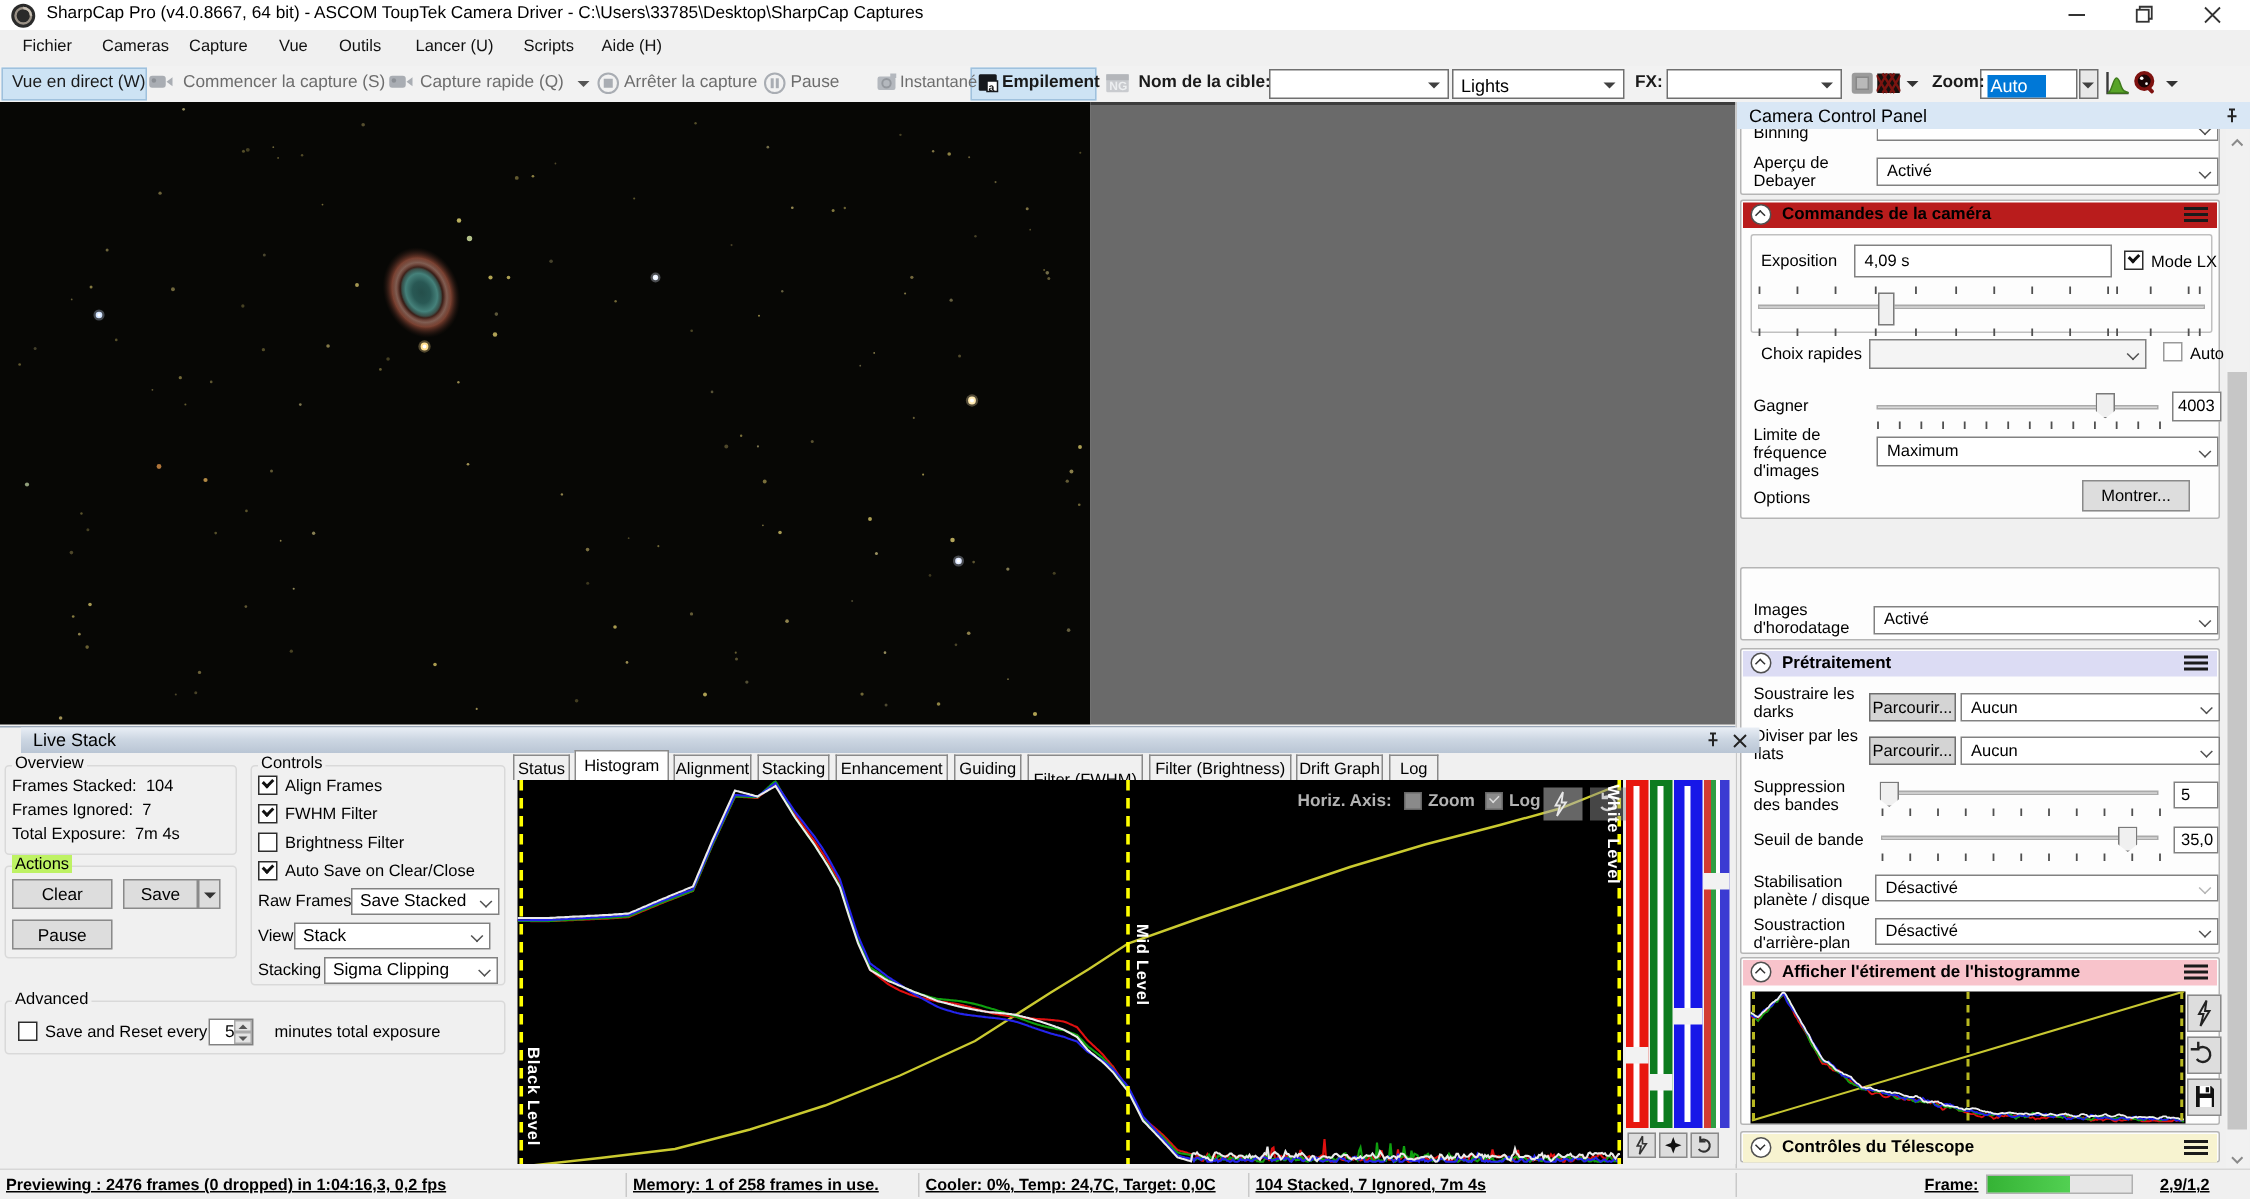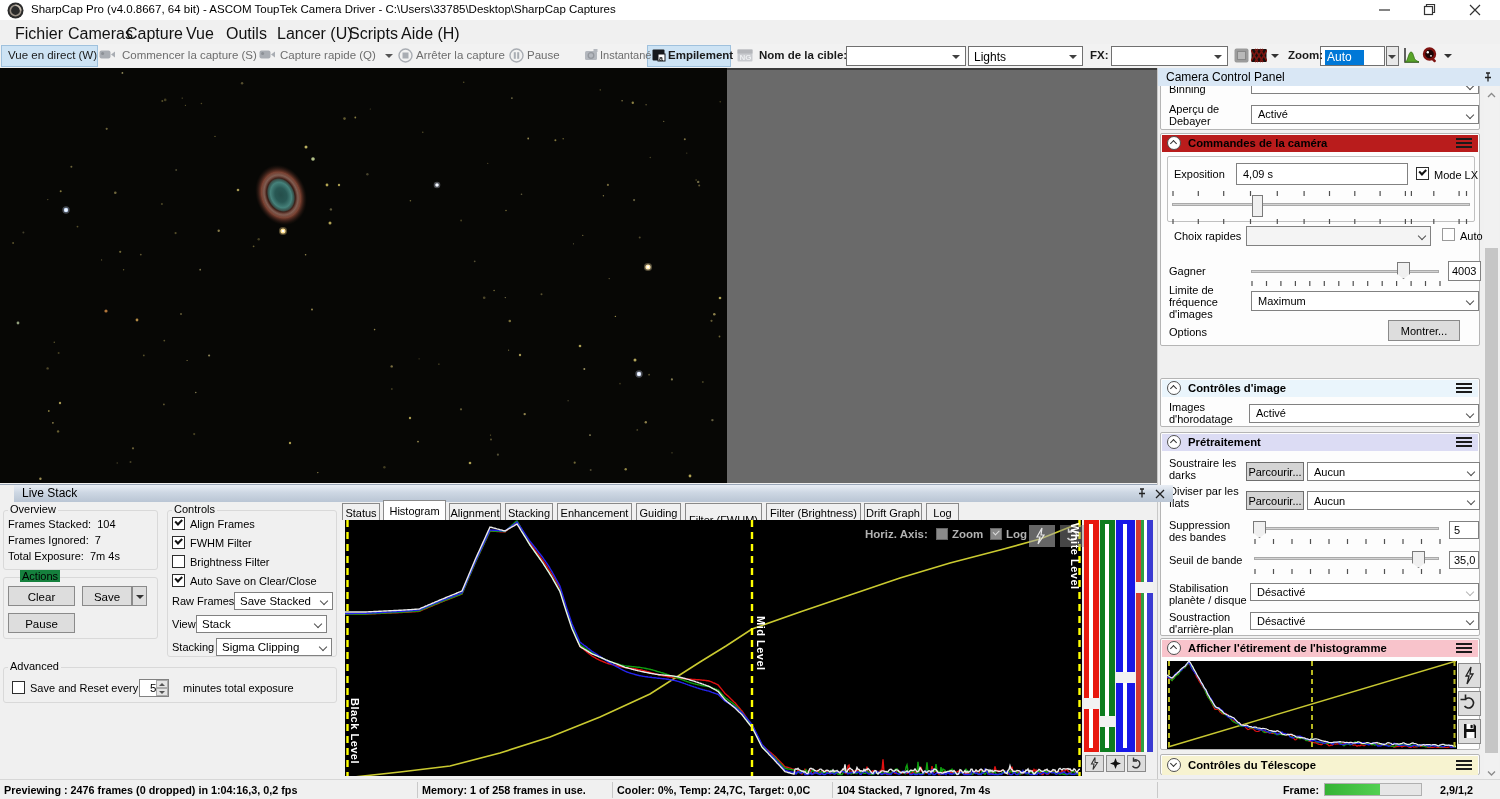--- a/index.html
+++ b/index.html
@@ -6,21 +6,21 @@
 html,body { width:1500px; height:799px; overflow:hidden; font-family:"Liberation Sans", sans-serif; background:#f0f0f0; }
 .abs { position:absolute; }
 #root { position:relative; width:1500px; height:799px; background:#f0f0f0; }
 
 
 #titlebar { left:0; top:0; width:1500px; height:20px; background:#ffffff; }
 #titletext { left:31px; top:3px; font-size:11.5px; color:#000; }
 
 
 #menubar { left:0; top:20px; width:1500px; height:24px; background:#f0f0f0; }
-.menuitem { top:5px; font-size:16px; font-weight:500; color:#111; }
+.menuitem { top:5px; font-size:11px; font-weight:500; color:#111; }
 
 
 #toolbar { left:0; top:44px; width:1500px; height:24px; background:#f2f2f2; }
 .tbtext { top:5px; font-size:11.5px; color:#6d6d6d; white-space:nowrap; }
 .tbdark { color:#1a1a1a; }
 .tbhl { background:#cde3f4; border:1px solid #9fc1dd; }
 .combo { background:#fff; border:1px solid #707070; height:20px; font-size:12px; }
 .combo .arr { position:absolute; right:5px; top:8px; width:0; height:0; border-left:4px solid transparent; border-right:4px solid transparent; border-top:4px solid #404040; }
 
 
@@ -60,21 +60,21 @@
 .tab { position:absolute; top:1px; height:17px; background:#f0f0f0; border:1px solid #898989; border-bottom:none; font-size:11px; color:#000; text-align:center; white-space:nowrap; overflow:hidden; }
 .tabactive { background:#ffffff; height:20px; top:-2px; z-index:3; }
 #histblack { position:absolute; left:1px; top:18px; width:737px; height:256px; background:#000; }
 .vlabel { position:absolute; font-size:11px; font-weight:700; color:#fff; writing-mode:vertical-rl; letter-spacing:0.5px; }
 .cbar { top:0; height:232px; }
 .cline { position:absolute; left:5px; top:4px; width:4px; height:224px; background:#fff; display:block; }
 .chandle { position:absolute; left:0; width:15px; height:11px; background:#f2f2f2; display:block; }
 
 
 #statusbar { left:0; top:779px; width:1500px; height:20px; background:#f0f0f0; border-top:1px solid #d7d7d7; }
-.sbtext { top:4px; font-size:10.8px; font-weight:700; color:#000; white-space:nowrap; }
+.sbtext { top:4px; font-size:10.8px; font-weight:700; color:#000; white-space:nowrap;text-decoration:underline; }
 .sbsep { position:absolute; top:2px; width:1px; height:16px; background:#c9c9c9; }
 </style>
 </head>
 <body>
 <div id="root">
 
   <div class="abs" id="titlebar">
     <svg class="abs" style="left:7px;top:2px" width="17" height="17">
         <circle cx="8.5" cy="8.5" r="8" fill="#2a2a2a"></circle>
         <circle cx="8.5" cy="8.5" r="5.2" fill="none" stroke="#9a9186" stroke-width="1.6"></circle>
@@ -472,31 +472,20 @@
         </svg>
       <div class="ptext" style="left:287px;top:127px;width:33px;height:20px;padding:3px 0 0 3px">4003</div>
       <div class="plabel" style="left:8px;top:150px">Limite de<br>fréquence<br>d'images</div>
       <div class="pcombo" style="left:90px;top:157px;width:228px;height:20px;padding:3px 0 0 6px">Maximum<span class="cv" style="top:6px"></span></div>
       <div class="plabel" style="left:8px;top:192px">Options</div>
       <div class="pbtn" style="left:227px;top:186px;width:72px;height:21px;padding-top:4px">Montrer...</div>
     </div>
 
 
     <div class="abs sect" style="left:2px;top:310px;width:320px;height:49px">
-      <div class="secthead" style="background:#eaf5fc">
-        <span class="circbtn">
-            <i class="chev chevup"></i>
-          </span>
-        <span style="position:absolute;left:26px;top:2px">Contrôles d'image</span>
-        <span class="burger">
-            <i style="top:0"></i>
-            <i style="top:4px"></i>
-            <i style="top:8px"></i>
-          </span>
-      </div>
       <div class="plabel" style="left:8px;top:22px">Images<br>d'horodatage</div>
       <div class="pcombo" style="left:88px;top:25px;width:230px;height:19px;padding:2px 0 0 6px">Activé<span class="cv" style="top:6px"></span></div>
     </div>
 
     <div class="abs sect" style="left:2px;top:364px;width:320px;height:204px">
       <div class="secthead" style="background:#dcdcf4">
         <span class="circbtn">
             <i class="chev chevup"></i>
           </span>
         <span style="position:absolute;left:26px;top:2px">Prétraitement</span>
@@ -627,21 +616,21 @@
         </svg>
     </div>
 
     <div class="group" style="left:3px;top:25px;width:155px;height:60px"></div>
     <div class="lstext" style="left:8px;top:18px;background:#f0f0f0;padding:0 2px">Overview</div>
     <div class="lstext" style="left:8px;top:33px">Frames Stacked:&nbsp; 104</div>
     <div class="lstext" style="left:8px;top:49px">Frames Ignored:&nbsp; 7</div>
     <div class="lstext" style="left:8px;top:65px">Total Exposure:&nbsp; 7m 4s</div>
 
     <div class="group" style="left:3px;top:92px;width:155px;height:62px"></div>
-    <div class="lstext" style="left:20px;top:85px;background:#15803d;padding:0 2px">Actions</div>
+    <div class="lstext" style="left:8px;top:85px;background:#bef264;padding:0 2px">Actions</div>
     <div class="pbtn" style="left:8px;top:101px;width:67px;height:20px;padding-top:4px;font-size:11.5px">Clear</div>
     <div class="pbtn" style="left:82px;top:101px;width:50px;height:20px;padding-top:4px;font-size:11.5px">Save</div>
     <div class="pbtn" style="left:132px;top:101px;width:15px;height:20px">
         <i style="position:absolute;left:3px;top:8px;width:0;height:0;border-left:4px solid transparent;border-right:4px solid transparent;border-top:4px solid #333"></i>
       </div>
     <div class="pbtn" style="left:8px;top:128px;width:67px;height:20px;padding-top:4px;font-size:11.5px">Pause</div>
 
     <div class="group" style="left:167px;top:25px;width:170px;height:147px"></div>
     <div class="lstext" style="left:172px;top:18px;background:#f0f0f0;padding:0 2px">Controls</div>
     <span class="cb" style="left:172px;top:32px">

